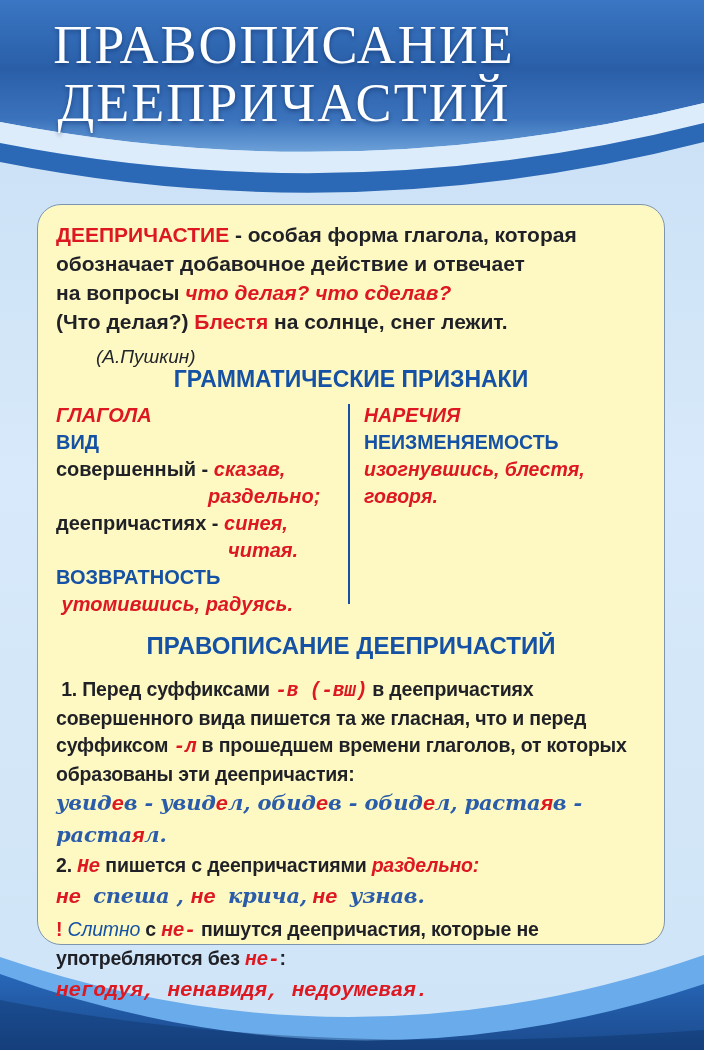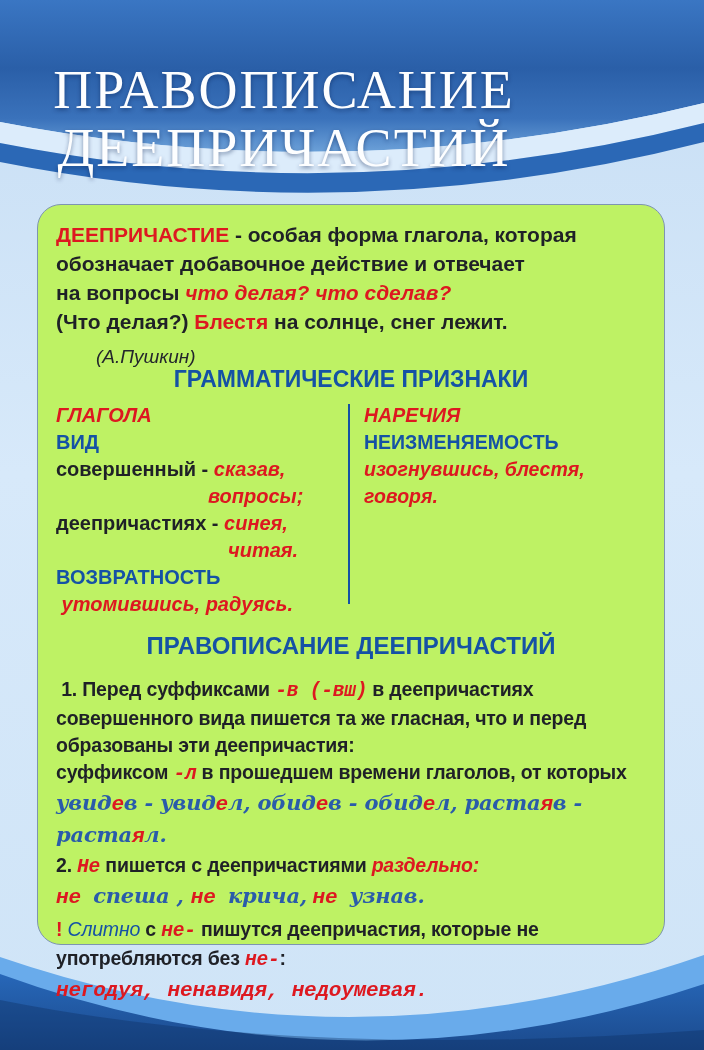--- a/index.html
+++ b/index.html
@@ -9,25 +9,24 @@
     font-family:"Liberation Sans",sans-serif;
   }
   .hdr-svg,.ftr-svg{position:absolute;left:0;display:block;}
   .hdr-svg{top:0;}
   .ftr-svg{top:930px;}
   .title{
     position:absolute;top:16px;left:0;width:568px;text-align:center;
     font-family:"Liberation Serif",serif;font-weight:400;
     font-size:54px;line-height:58px;color:#fdfeff;letter-spacing:2px;
     text-shadow:0 2px 4px rgba(5,25,70,.45);
-    margin-top:45px;
   }
   .card{
     position:absolute;left:37px;top:204px;width:628px;height:741px;
-    box-sizing:border-box;background:#bef264;
+    box-sizing:border-box;background:#fef9c3;
     border:1.5px solid #7e95b0;border-radius:24px;
     padding:15px 18px 0 18px;color:#1f2127;
   }
   .definition{font-size:21px;line-height:29px;font-weight:700;}
   .gram-heading{text-align:center;font-size:23px;font-weight:700;color:#1552a5;}
   .columns{display:flex;margin-top:9px;}
   .col-left{width:292px;font-size:20px;line-height:27px;font-weight:700;}
   .divider{width:2px;background:#1552a5;height:200px;margin-top:2px;flex:none;}
   .col-right{flex:1;padding-left:14px;font-size:19.5px;line-height:27px;font-weight:700;}
   .rules-heading{text-align:center;font-size:24px;font-weight:700;color:#1552a5;margin:14px 0 16px 0;}
@@ -89,41 +88,41 @@
       <div class="tline"><span>(Что делая?) </span><span class="red">Блестя</span><span> на солнце, снег лежит.</span><span class="author">(А.Пушкин)</span></div>
     </div>
 
   <div class="gram-heading">ГРАММАТИЧЕСКИЕ ПРИЗНАКИ</div>
 
   <div class="columns">
     <div class="col-left">
         <div class="tline center"><span class="redi">ГЛАГОЛА</span></div>
         <div class="tline"><span class="blue">ВИД</span></div>
         <div class="tline"><span>совершенный - </span><span class="redi">сказав,</span></div>
-        <div class="tline ind"><span class="redi">вопросы;</span></div>
+        <div class="tline ind"><span class="redi">раздельно;</span></div>
         <div class="tline"><span>деепричастиях - </span><span class="redi">синея,</span></div>
         <div class="tline ind2"><span class="redi">читая.</span></div>
         <div class="tline"><span class="blue">ВОЗВРАТНОСТЬ</span></div>
         <div class="tline"><span class="redi"> утомившись, радуясь.</span></div>
       </div>
     <div class="divider"></div>
     <div class="col-right">
         <div class="tline center"><span class="redi">НАРЕЧИЯ</span></div>
         <div class="tline"><span class="blue">НЕИЗМЕНЯЕМОСТЬ</span></div>
         <div class="tline"><span class="redi">изогнувшись, блестя, говоря.</span></div>
       </div>
   </div>
 
   <div class="rules-heading">ПРАВОПИСАНИЕ ДЕЕПРИЧАСТИЙ</div>
 
   <div class="rules">
       <div class="tline"><span> 1. Перед суффиксами </span><span class="scrR">-в (-вш)</span><span> в деепричастиях</span></div>
       <div class="tline"><span>совершенного вида пишется та же гласная, что и перед</span></div>
+      <div class="tline"><span>суффиксом </span><span class="scrR">-л</span><span> в прошедшем времени глаголов, от которых</span></div>
       <div class="tline"><span>образованы эти деепричастия:</span></div>
-      <div class="tline"><span>суффиксом </span><span class="scrR">-л</span><span> в прошедшем времени глаголов, от которых</span></div>
       <div class="tline center scr"><span class="scrB">увид</span><span class="scrR">е</span><span class="scrB">в - увид</span><span class="scrR">е</span><span class="scrB">л,</span><span class="scrB"> обид</span><span class="scrR">е</span><span class="scrB">в - обид</span><span class="scrR">е</span><span class="scrB">л,</span><span class="scrB"> раста</span><span class="scrR">я</span><span class="scrB">в - раста</span><span class="scrR">я</span><span class="scrB">л.</span></div>
       <div class="tline"><span>2. </span><span class="scrR">Не</span><span> пишется с деепричастиями </span><span class="redi">раздельно:</span></div>
       <div class="tline center scr"><span class="scrR">не </span><span class="scrB">спеша , </span><span class="scrR">не </span><span class="scrB">крича,</span><span> </span><span class="scrR">не </span><span class="scrB">узнав.</span></div>
       <div class="tline gap"><span class="red">! </span><span class="bluei">Слитно</span><span> с </span><span class="scrR">не-</span><span> пишутся деепричастия, которые не</span></div>
       <div class="tline"><span>употребляются без </span><span class="scrR">не-</span><span>:</span></div>
       <div class="tline center scr"><span class="scrR">негодуя, ненавидя, недоумевая.</span></div>
     </div>
 
 </div>
 

